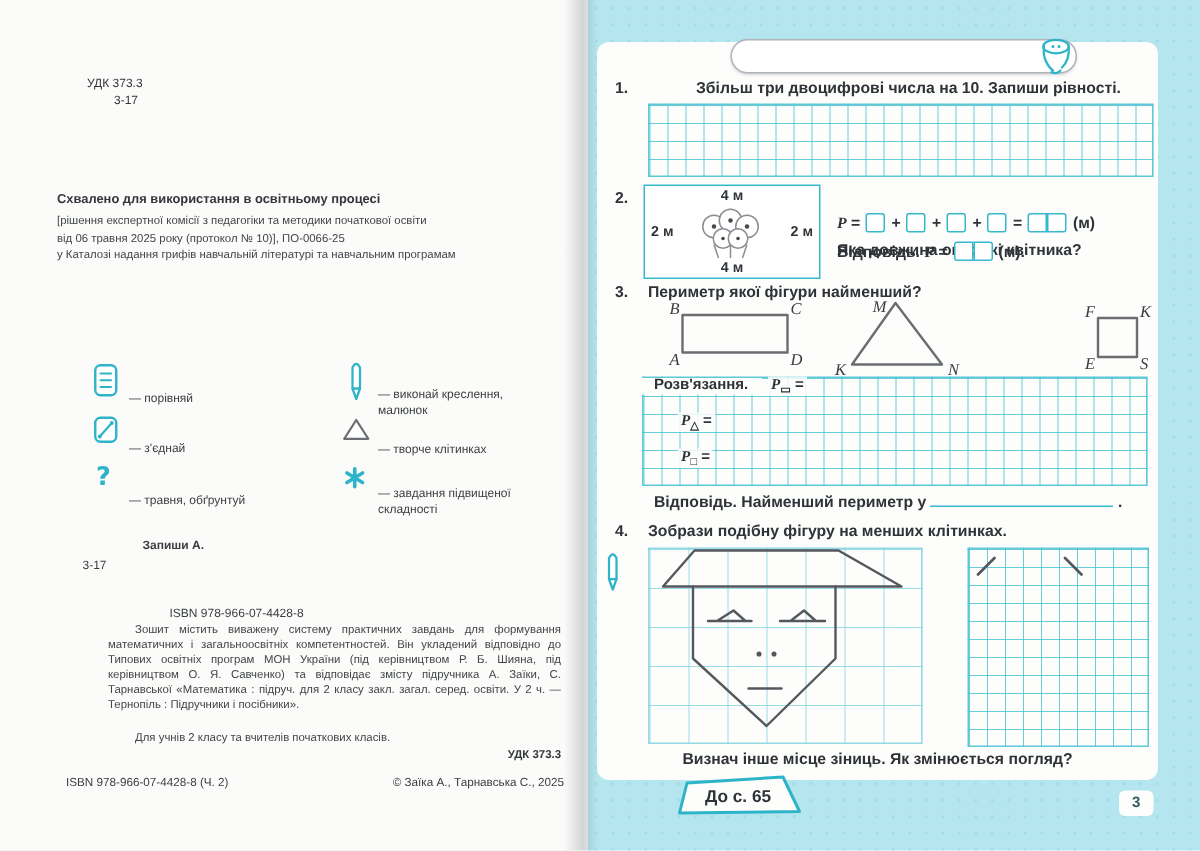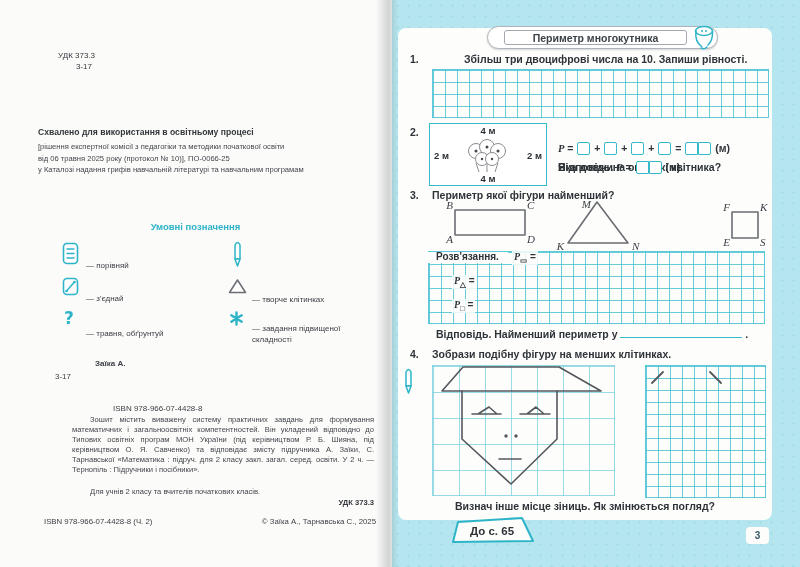--- a/index.html
+++ b/index.html
@@ -81,21 +81,20 @@
     <div class="abs small8" style="left:58px; top:50px;">УДК 373.3</div>
     <div class="abs small8" style="left:76px; top:61px;">3-17</div>
 
     <div class="abs approval">
       <div class="approval-title">Схвалено для використання в освітньому процесі</div>
       <div class="approval-line">[рішення експертної комісії з педагогіки та методики початкової освіти</div>
       <div class="approval-line">від 06 травня 2025 року (протокол № 10)], ПО-0066-25</div>
       <div class="approval-line">у Каталозі надання грифів навчальній літературі та навчальним програмам</div>
     </div>
 
-    <div class="abs legend-title">Умовні позначення</div>
 
     <div class="abs" style="left:62px; top:242px;">
       <svg width="17" height="23" viewBox="0 0 17 23">
         <rect x="1.5" y="1.5" width="14" height="20" rx="3.5" fill="#fff" stroke="#2eb4c8" stroke-width="1.6"></rect>
         <path d="M5 7 h7 M5 11.5 h7 M5 16 h7" stroke="#2eb4c8" stroke-width="1.4" stroke-linecap="round"></path>
       </svg>
     </div>
     <div class="abs legend-label" style="left:86px; top:249px;">— порівняй</div>
 
     <div class="abs" style="left:62px; top:277px;">
@@ -110,54 +109,54 @@
 
     <div class="abs qmark" style="left:64px; top:308px;">?</div>
     <div class="abs legend-label" style="left:86px; top:317px;">— травня, обґрунтуй</div>
 
     <div class="abs" style="left:231px; top:239px;">
       <svg width="13" height="30" viewBox="0 0 13 30">
         <path d="M4 6 Q6.5 1 9 6 L9 20 L4 20 Z" fill="#fff" stroke="#2eb4c8" stroke-width="1.5" stroke-linejoin="round"></path>
         <path d="M4 20 L9 20 L6.5 27 Z" fill="#fff" stroke="#2eb4c8" stroke-width="1.5" stroke-linejoin="round"></path>
       </svg>
     </div>
+    <div class="abs legend-label" style="left:252px; top:246px; width:118px;">— виконай креслення, малюнок</div>
 
     <div class="abs" style="left:227px; top:278px;">
       <svg width="21" height="17" viewBox="0 0 21 17">
         <path d="M10.5 2 L2.5 14.5 L18.5 14.5 Z" fill="#fff" stroke="#6a6d72" stroke-width="1.5" stroke-linejoin="round"></path>
       </svg>
     </div>
     <div class="abs legend-label" style="left:252px; top:283px;">— творче клітинках</div>
 
     <div class="abs" style="left:229px; top:311px;">
       <svg width="15" height="15" viewBox="0 0 15 15">
         <path d="M7.5 1.5 V13.5 M2.3 4.3 L12.7 10.7 M12.7 4.3 L2.3 10.7" stroke="#2eb4c8" stroke-width="2.4" stroke-linecap="round"></path>
       </svg>
     </div>
     <div class="abs legend-label" style="left:252px; top:312px; width:125px;">— завдання підвищеної складності</div>
 
-    <div class="abs bib" style="left:95px; top:359px; font-weight:bold;">Заїка А.</div>
+    <div class="abs bib" style="left:95px; top:359px; font-weight:bold;">Запиши А.</div>
     <div class="abs bib" style="left:55px; top:372px;">3-17</div>
     <div class="abs bib" style="left:113px; top:404px;">ISBN 978-966-07-4428-8</div>
     <div class="abs bib-annot">Зошит містить виважену систему практичних завдань для формування математичних і загальноосвітніх компетентностей. Він укладений відповідно до Типових освітніх програм МОН України (під керівництвом Р. Б. Шияна, під керівництвом О. Я. Савченко) та відповідає змісту підручника А. Заїки, С. Тарнавської «Математика : підруч. для 2 класу закл. загал. серед. освіти. У 2 ч. — Тернопіль : Підручники і посібники».</div>
     <div class="abs" style="left:72px; top:487px; width:302px; font-size:7.6px; text-indent:18px; color:#42464b;">Для учнів 2 класу та вчителів початкових класів.</div>
     <div class="abs" style="left:72px; top:498px; width:302px; font-size:7.6px; font-weight:bold; text-align:right;">УДК 373.3</div>
 
     <div class="abs bottom-line">
       <span>ISBN 978-966-07-4428-8 (Ч. 2)</span>
       <span>© Заїка А., Тарнавська С., 2025</span>
     </div>
   </div>
 
   <div class="abs right-page"></div>
   <div class="abs sheet"></div>
   <div class="abs gutter"></div>
 
   <div class="abs title-pill">
-    <div class="title-inner">Периметр многокутника</div>
     <div class="abs" style="right:2px; top:-3px;">
       <svg width="22" height="27" viewBox="0 0 22 27">
         <ellipse cx="11" cy="7" rx="8.5" ry="4.5" fill="#fff" stroke="#2eb4c8" stroke-width="1.5"></ellipse>
         <path d="M3 7 C2 14 5 20 9 23 M19.5 7 C20 13 18 18 15 21" fill="none" stroke="#2eb4c8" stroke-width="1.5" stroke-linecap="round"></path>
         <path d="M8 24 q3 2 6 -1" fill="none" stroke="#2eb4c8" stroke-width="1.5" stroke-linecap="round"></path>
         <circle cx="9" cy="7" r="1" fill="#2eb4c8"></circle>
           <circle cx="13" cy="7" r="1" fill="#2eb4c8"></circle>
       </svg>
     </div>
   </div>

